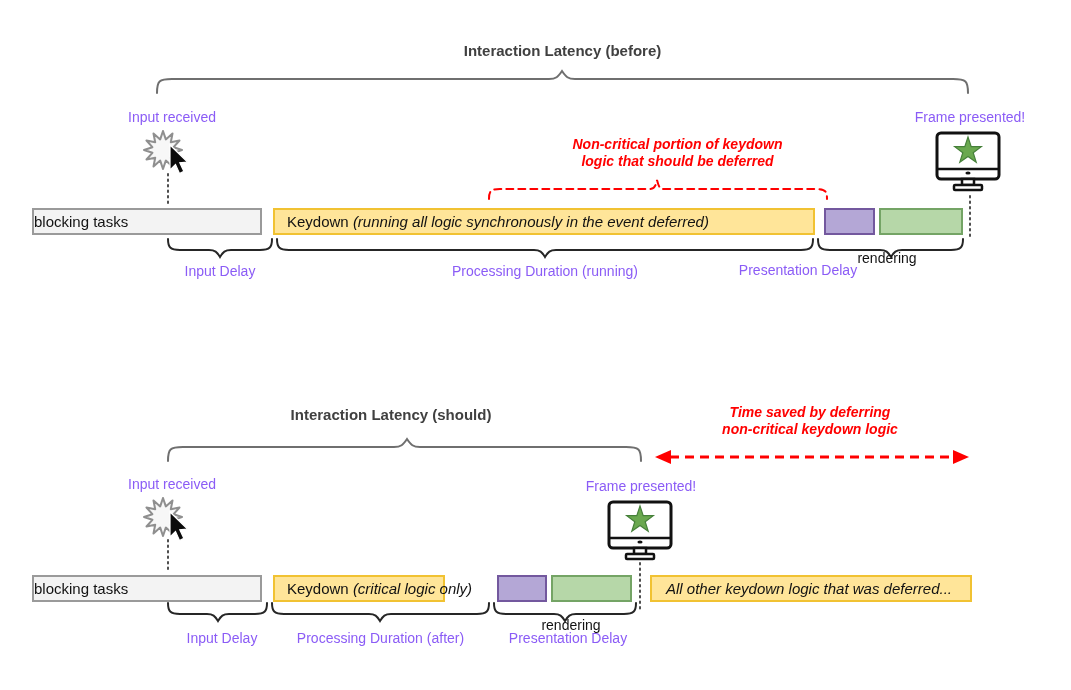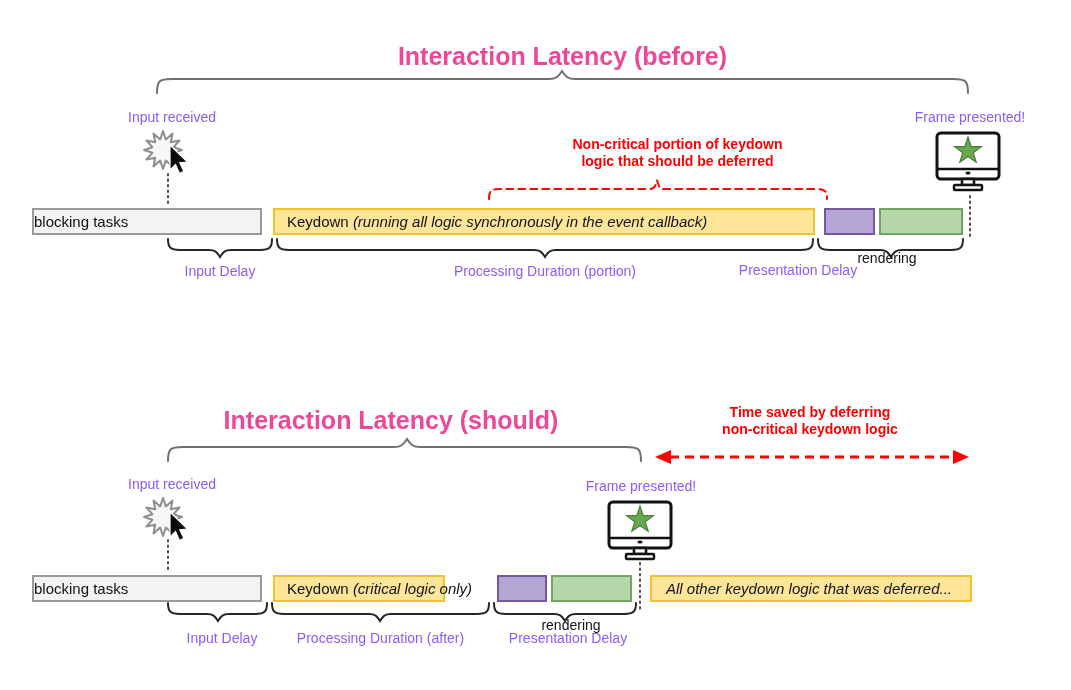--- a/index.html
+++ b/index.html
@@ -1,23 +1,23 @@
 <!DOCTYPE html>
 <html><head>
 <meta charset="utf-8">
 <style>
   html,body{margin:0;padding:0;background:#fff;}
   .canvas{
     position:relative;width:1071px;height:690px;background:#fff;
     font-family:"Liberation Sans",sans-serif;color:#111;overflow:hidden;
   }
   .overlay{position:absolute;left:0;top:0;pointer-events:none;}
-  .title{position:absolute;font-size:25px;font-weight:bold;text-align:center;color:#ec4899;}
+  .title{position:absolute;font-size:15px;font-weight:bold;text-align:center;color:#404040;}
   .lbl{position:absolute;font-size:14px;text-align:center;color:#8b5cf6;}
-  .red-note{position:absolute;font-size:14px;line-height:17px;font-weight:bold;
+  .red-note{position:absolute;font-size:14px;line-height:17px;font-weight:bold;font-style:italic;
     color:#ff0000;text-align:center;}
   .bar{position:absolute;height:27px;box-sizing:border-box;border:2px solid #000;
     display:flex;align-items:center;font-size:15px;color:#121212;white-space:nowrap;}
   .bar.gray{background:#F3F3F3;border-color:#9A9A9A;}
   .bar.yellow{background:#FFE599;border-color:#F1C232;padding-left:12px;}
   .bar.purple{background:#B4A7D6;border-color:#73589E;}
   .bar.green{background:#B6D7A8;border-color:#74A465;}
   .bar .it{font-style:italic;}
   .overlap-label{position:absolute;height:27px;display:flex;align-items:center;justify-content:center;
     font-size:14px;color:#121212;z-index:5;margin-top:36px;}
@@ -77,28 +77,28 @@
 
   <div class="red-note" style="left:540px;top:136px;width:275px;">
     <div>Non-critical portion of keydown</div>
     <div>logic that should be deferred</div>
   </div>
 
   <div class="bar gray" style="left:32px;top:208px;width:230px;">
     <span>blocking tasks</span>
   </div>
   <div class="bar yellow" style="left:273px;top:208px;width:542px;">
-    <span><span>Keydown </span><span class="it">(running all logic synchronously in the event callback)</span></span>
+    <span><span>Keydown </span><span class="it">(running all logic synchronously in the event deferred)</span></span>
   </div>
   <div class="bar purple" style="left:824px;top:208px;width:51px;"></div>
   <div class="bar green" style="left:879px;top:208px;width:84px;"></div>
   <div class="overlap-label" style="left:845px;top:208px;width:84px;">rendering</div>
 
   <div class="lbl" style="left:160px;top:263px;width:120px;">Input Delay</div>
-  <div class="lbl" style="left:445px;top:263px;width:200px;">Processing Duration (portion)</div>
+  <div class="lbl" style="left:445px;top:263px;width:200px;">Processing Duration (running)</div>
   <div class="lbl" style="left:735px;top:262px;width:126px;">Presentation Delay</div>
 
   <div class="title" style="left:168px;top:406px;width:446px;">Interaction Latency (should)</div>
 
   <div class="red-note" style="left:690px;top:404px;width:240px;">
     <div>Time saved by deferring</div>
     <div>non-critical keydown logic</div>
   </div>
 
   <div class="lbl" style="left:112px;top:476px;width:120px;">Input received</div>

